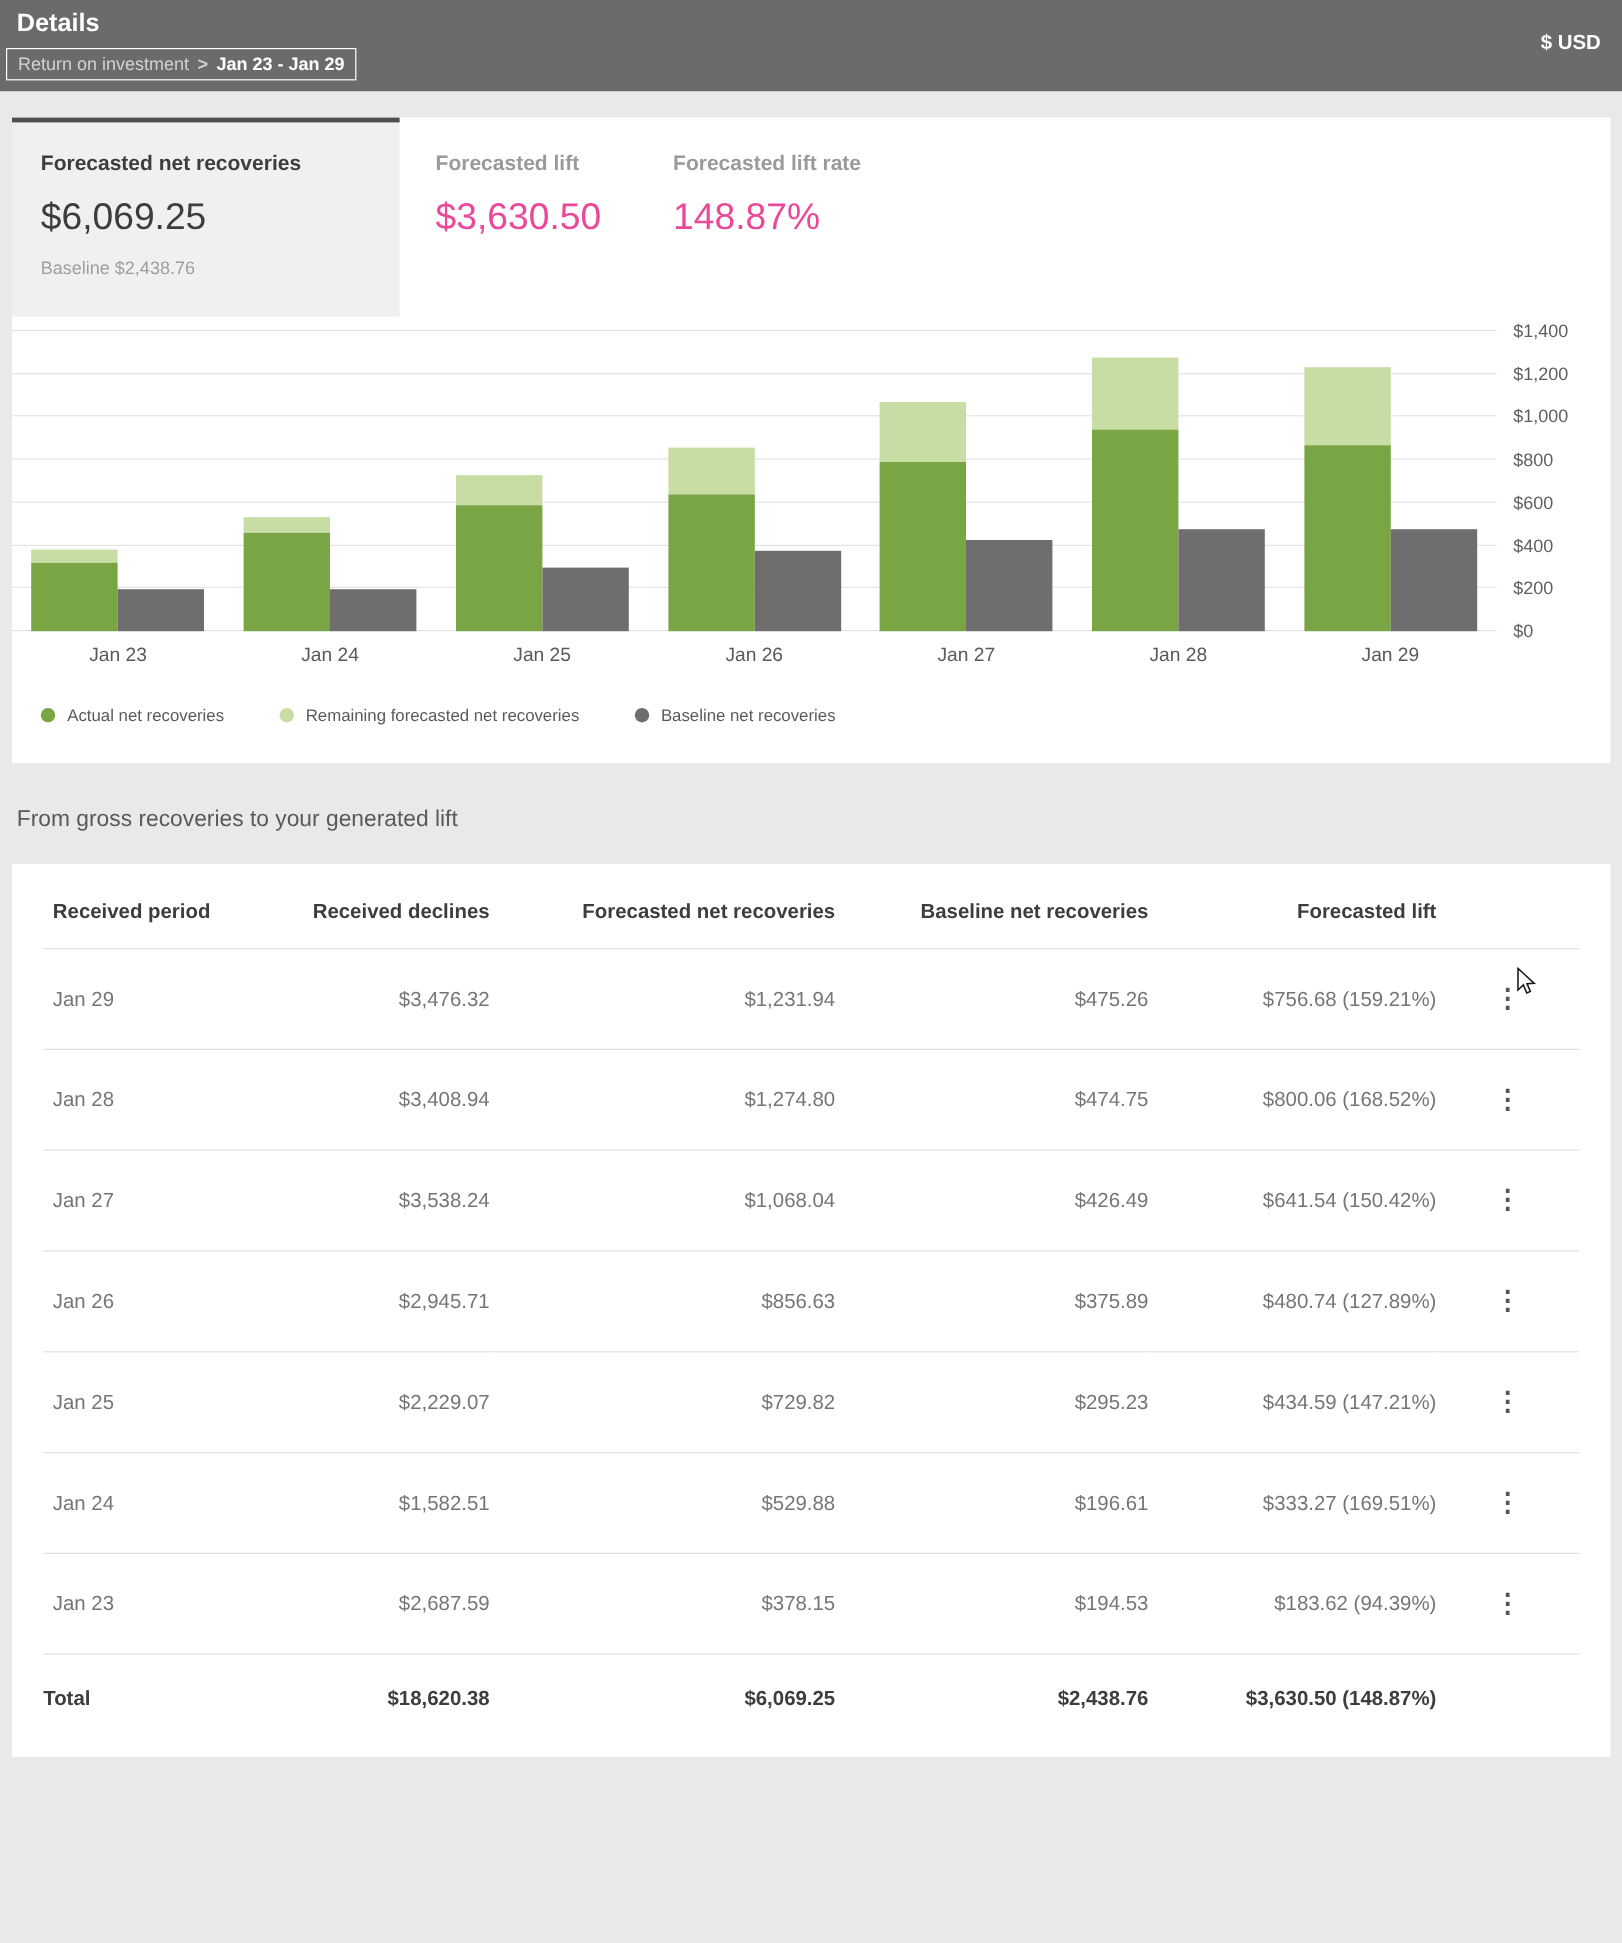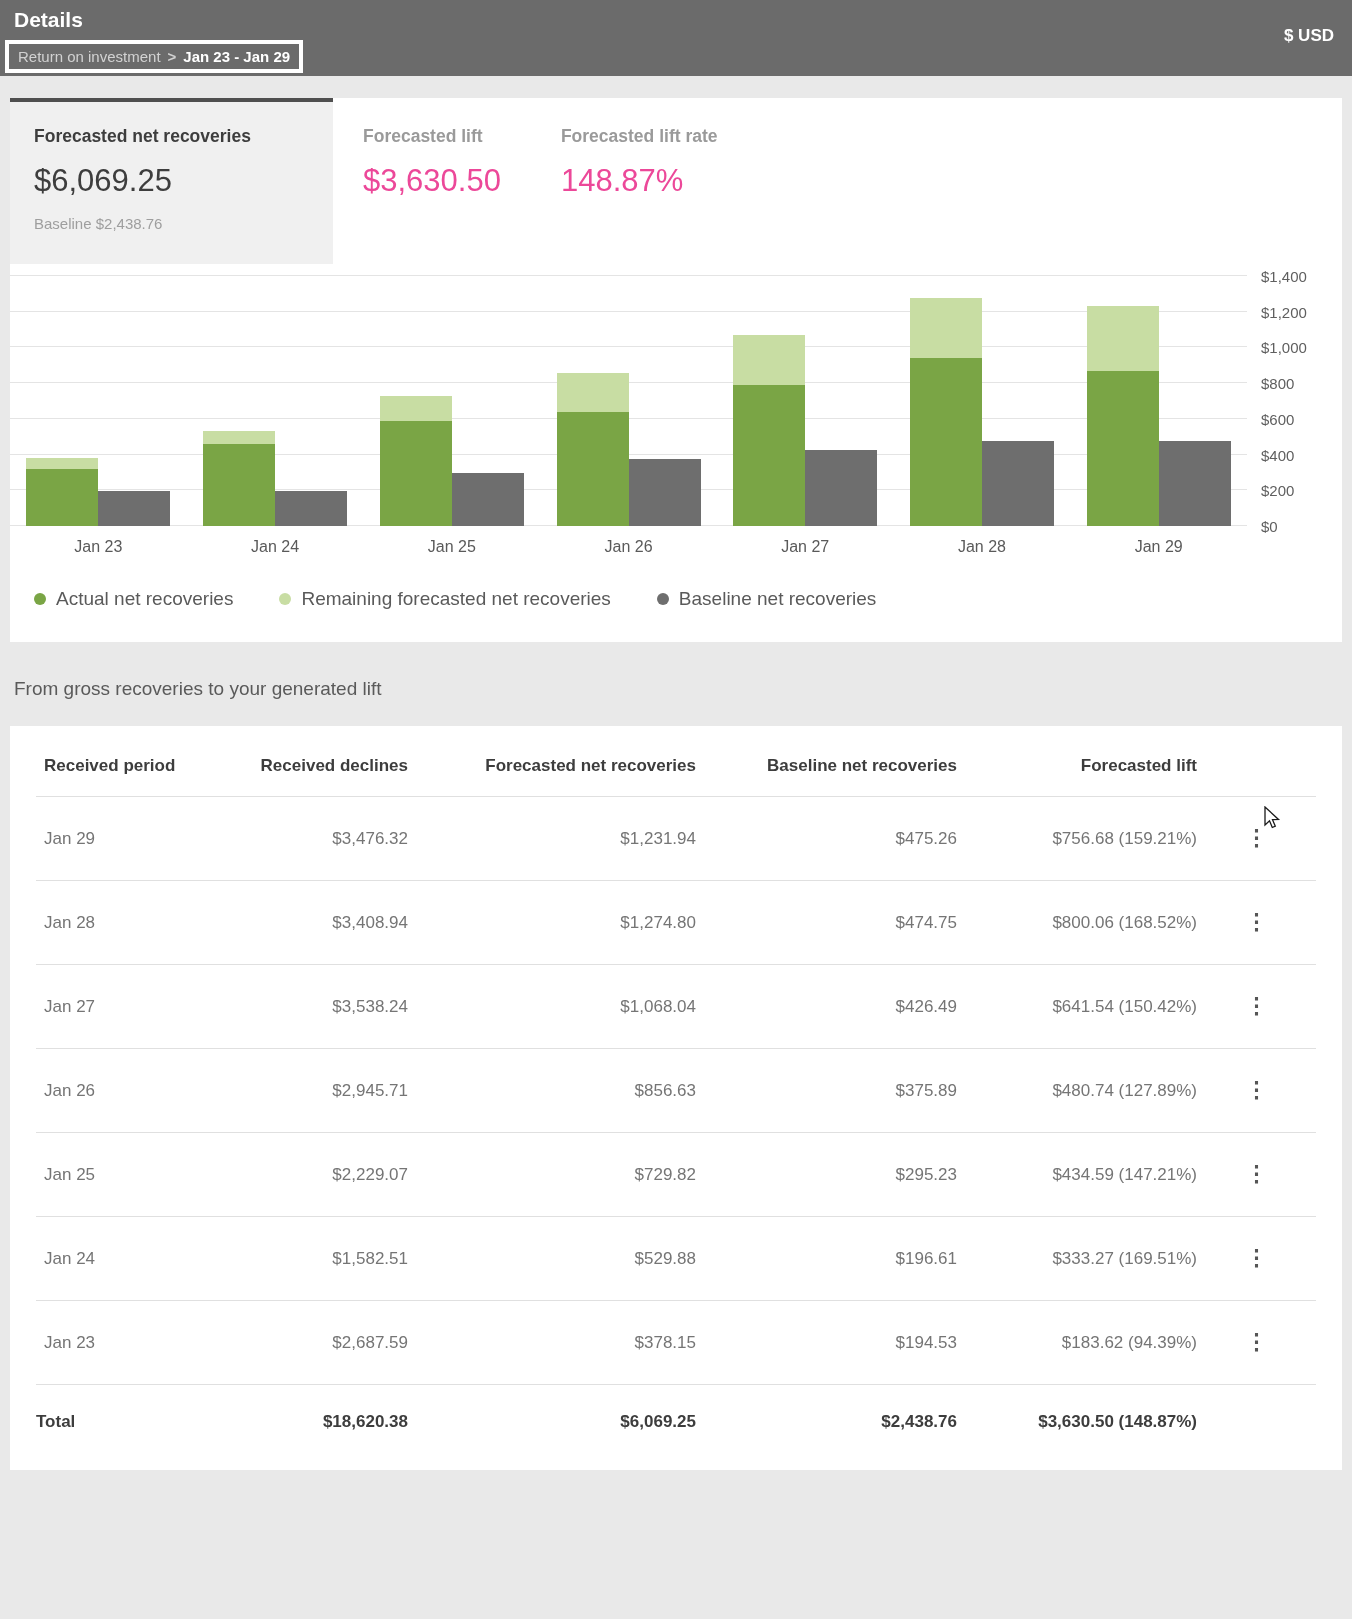--- a/index.html
+++ b/index.html
@@ -17,21 +17,21 @@
     position: relative;
     height: 76px;
     background: #6b6b6b;
     color: #ffffff;
     padding: 8px 16px 0 14px;
   }
   .topbar-title { font-size: 21px; font-weight: bold; }
   .breadcrumb {
     position: absolute;
     left: 5px; top: 40px;
-    border: 4px solid #ffffff;
+    border: 1px solid #ffffff;
     padding: 4px 9px;
     font-size: 15px;
     display: flex; gap: 7px; align-items: center;
     cursor: pointer;
   }
   .crumb-parent { color: #d2d2d2; }
   .crumb-sep { color: #d2d2d2; font-weight: bold; }
   .crumb-current { color: #ffffff; font-weight: bold; }
   .currency {
     position: absolute; right: 18px; top: 26px;
@@ -94,21 +94,21 @@
   .bar-groups { position: absolute; left: 0; right: 0; top: 0; bottom: 0; display: flex; }
   .bar-group { flex: 1; display: flex; align-items: flex-end; justify-content: center; height: 100%; }
   .bar-col { display: flex; flex-direction: column; justify-content: flex-end; height: 100%; width: 72px; }
   .seg { width: 100%; }
   .chart-xaxis { display: flex; margin-top: 12px; margin-right: 95px; }
   .xlabel { flex: 1; text-align: center; font-size: 16px; color: #5a5a5a; }
   .chart-legend {
     display: flex; gap: 46px; align-items: center;
     margin: 32px 0 0 24px; padding-bottom: 32px;
   }
-  .legend-item { display: flex; align-items: center; gap: 10px; font-size: 19px; color: #5a5a5a; justify-content: center; }
+  .legend-item { display: flex; align-items: center; gap: 10px; font-size: 14px; color: #5a5a5a; justify-content: center; }
   .legend-dot { width: 12px; height: 12px; border-radius: 50%; display: inline-block; }
 
   
   .section-heading { margin: 36px 0 26px 4px; font-size: 19px; color: #5a5a5a; }
   .table-card { padding: 4px 26px 8px 26px; }
   table { width: 100%; border-collapse: collapse; table-layout: fixed; }
   th {
     text-align: right; font-size: 17px; font-weight: bold; color: #3d3d3d;
     padding: 26px 0 20px 0; border-bottom: 1px solid #e0e0e0;
   }

